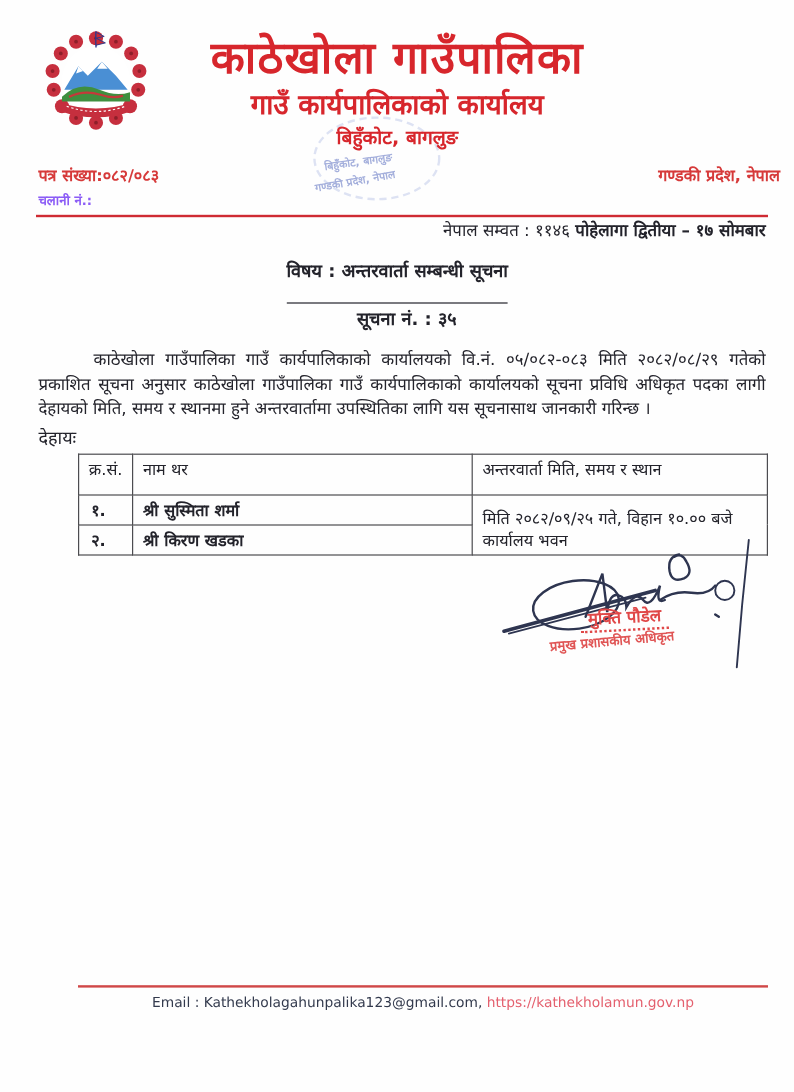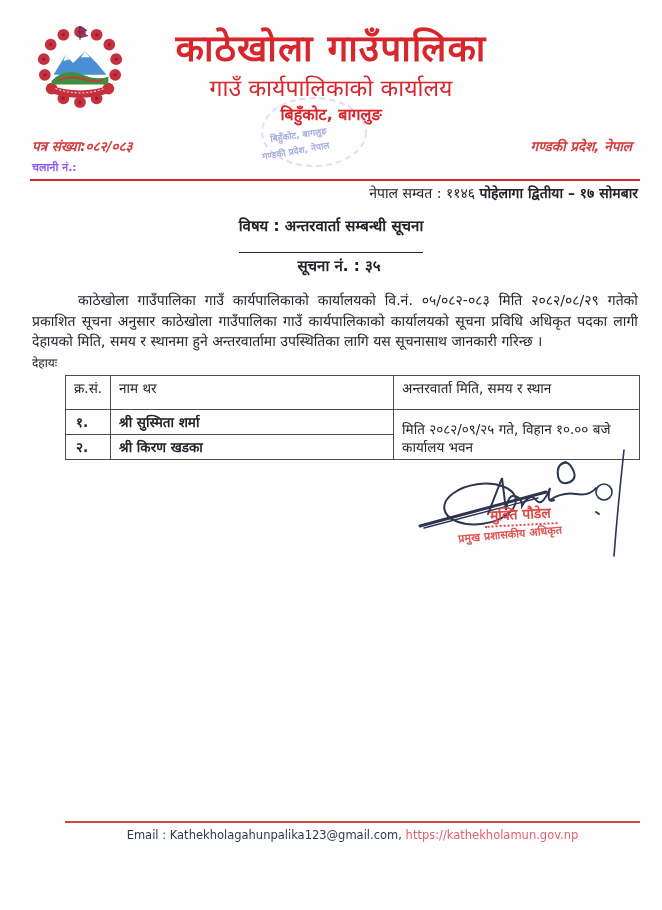--- a/index.html
+++ b/index.html
@@ -6,43 +6,43 @@
   html,body { background:#e8e8e8; }
   body { font-family:"DejaVu Sans","Liberation Sans",sans-serif; }
   .page{
     position:relative; width:662px; height:910px; margin:0 auto;
     background:#fefefe; overflow:hidden; color:#23232b;
   }
   
   .emblem{ position:absolute; left:36px; top:24px; width:88px; height:94px; }
   .hdr{ text-align:center; padding-top:28px; }
   .hdr .muni{ color:#d7262c; font-weight:bold; font-size:37px; line-height:42px; letter-spacing:1px;text-align:center; }
-  .hdr .office{ color:#d7262c; font-weight:normal; font-size:23px; line-height:28px; margin-top:4px; }
+  .hdr .office{ color:#d7262c; font-weight:bold; font-size:23px; line-height:28px; margin-top:4px; }
   .hdr .addr{ color:#d7262c; font-weight:bold; font-size:16px; line-height:20px; margin-top:3px; position:relative; z-index:2; }
   
   .hstamp{ position:absolute; left:252px; top:96px; width:130px; height:78px; z-index:1; opacity:.55; pointer-events:none; }
   .hstamp svg{ width:100%; height:100%; }
   .hstamp .stx{ position:absolute; color:#5b6fc0; font-size:9px; white-space:nowrap; font-weight:bold; }
   .stx.l1{ left:18px; top:32px; transform:rotate(-8deg); }
   .stx.l2{ left:10px; top:48px; transform:rotate(-10deg); }
   
-  .meta{ display:flex; justify-content:space-between; padding:12px 30px 0 32px;font-style:italic; }
+  .meta{ display:flex; justify-content:space-between; padding:12px 12px 0 32px; }
   .meta .red{ color:#d63a3a; font-size:13.5px; font-weight:bold; }
   .chalani{ padding:4px 0 0 32px; color:#8b5cf6; font-size:11px; font-weight:bold; }
   .rule{ margin:5px 22px 0 30px; border-top:2px solid #cf2b33; }
   
   .dates{ text-align:right; padding:3px 24px 0 0; font-size:14px; line-height:19px; }
   .dates .bld{ font-weight:bold; }
   
   .subject{ text-align:center; margin-top:12px; font-size:15px; line-height:22px; }
   .subject .s1{ font-weight:bold; display:inline-block; border-bottom:1.5px solid #23232b; padding-bottom:15px; }
   .subject .s2{ font-weight:bold; margin-top:2px;margin-left:16px; }
   
   .para{ margin:13px 24px 0 32px; font-size:14px; line-height:20.5px; text-align:justify; text-indent:46px; }
-  .dehaya{ margin:2px 0 0 32px; font-size:12px; }
+  .dehaya{ margin:2px 0 0 32px; font-size:15px; }
   
   table.tbl{ margin:4px 0 0 65px; width:575px; border-collapse:collapse; font-size:13.5px; }
   table.tbl th, table.tbl td{ border:1.3px solid #4c4c50; padding:3px 8px; font-weight:normal; text-align:left; vertical-align:top; }
   table.tbl th{ height:34px; }
   table.tbl .csn{ width:43px; }
   table.tbl .cnm{ width:283px; }
   table.tbl td.csn{ text-align:left; padding-left:10px; }
   table.tbl tr.r{ height:20px; }
   table.tbl td.detail{ vertical-align:bottom; }
   table.tbl td.name{ font-weight:bold; }

